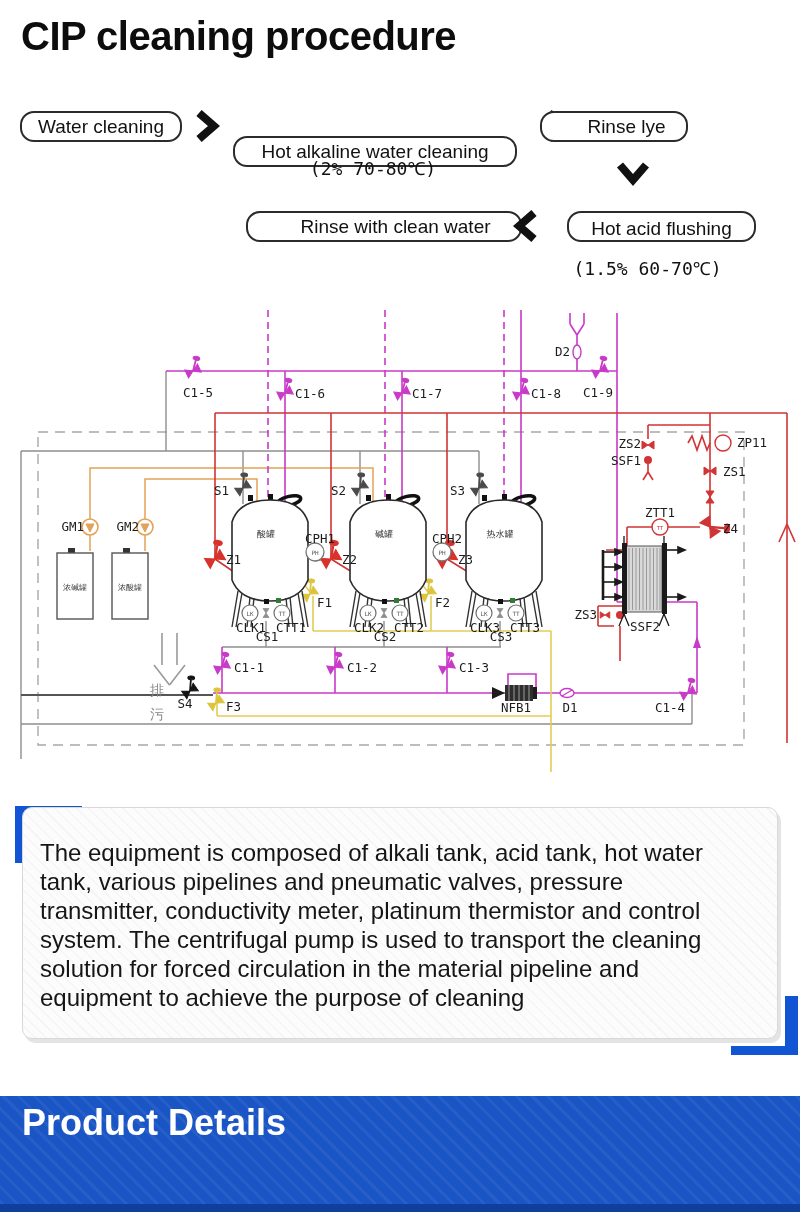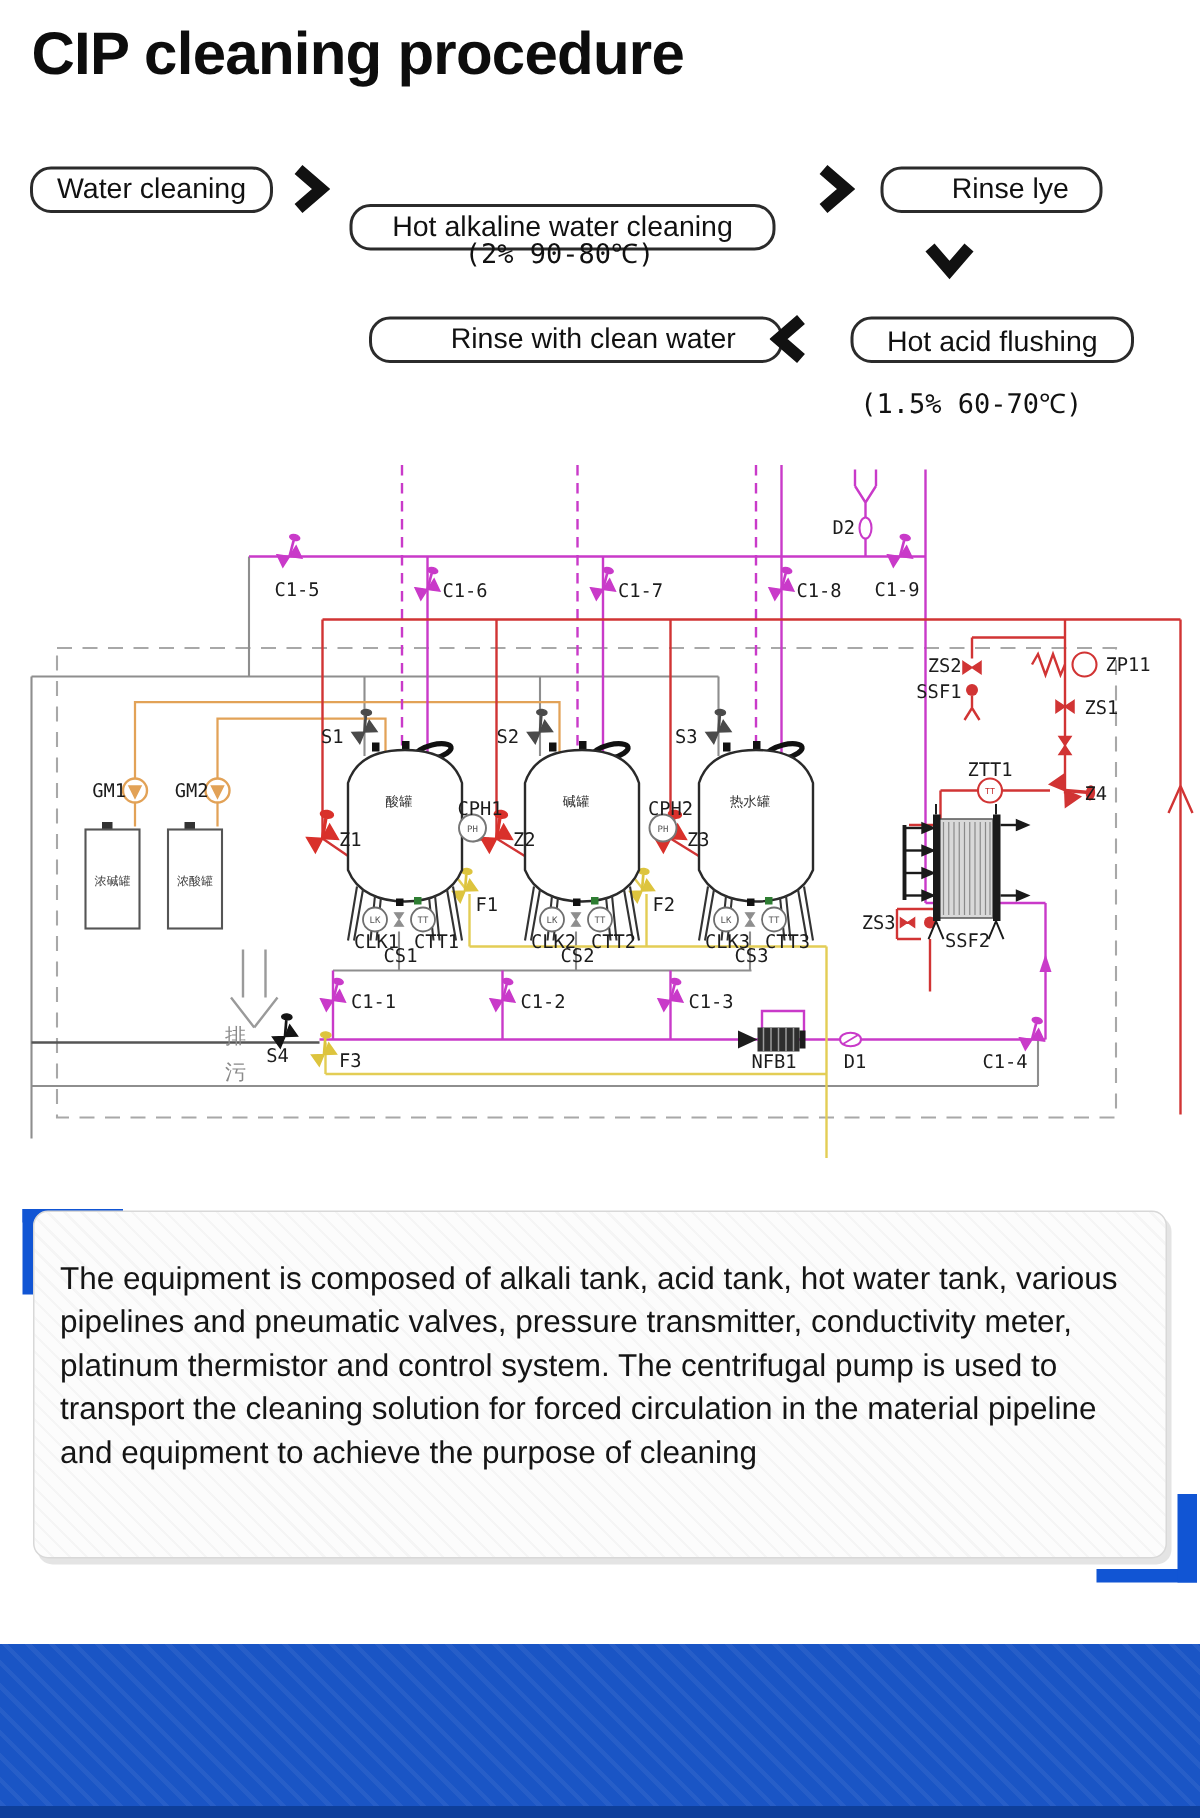--- a/index.html
+++ b/index.html
@@ -25,21 +25,21 @@
   
   .desc-card{position:absolute;left:22px;top:807px;width:754px;height:230px;
              border:1px solid #d8d8d8;border-radius:10px;
              background:#fcfcfc;
              background-image:repeating-linear-gradient(45deg,rgba(0,0,0,0.028) 0 1.5px,transparent 1.5px 8px);
              box-shadow:3px 4px 0 #e4e4e4;}
   .corner-tl{position:absolute;left:15px;top:806px;width:54px;height:48px;
              border-left:13px solid #1155d4;border-top:9px solid #1155d4;}
   .corner-br{position:absolute;left:731px;top:996px;width:54px;height:50px;
              border-right:13px solid #1155d4;border-bottom:9px solid #1155d4;}
-  .desc-text{position:absolute;left:40px;top:838px;width:706px;font-size:21px;
+  .desc-text{position:absolute;left:40px;top:838px;width:706px;font-size:24px;
              line-height:29px;color:#151515;margin:0;}
   
   .banner{position:absolute;left:0;top:1096px;width:800px;height:108px;background:#1a55c5;
           background-image:repeating-linear-gradient(45deg,rgba(255,255,255,0.055) 0 3px,transparent 3px 11px);}
   .banner-title{position:absolute;left:22px;top:6px;font-size:36px;font-weight:bold;color:#fff;margin:0;}
   .banner-sub{position:absolute;left:22px;top:54px;font-size:21px;color:#f2f6ff;margin:0;}
   .banner-strip{position:absolute;left:0;top:1204px;width:800px;height:8px;background:#0e3f9b;}
 </style>
 </head>
 <body>
@@ -54,24 +54,24 @@
     </div>
     <svg class="chev" style="left:194px;top:109px;" width="26" height="34">
       <path d="M5 4 L20 17 L5 30" fill="none" stroke="#111" stroke-width="8"></path>
     </svg>
     <div class="fbox" style="left:233px;top:111px;width:280px;margin-top:25px;">
       <span>Hot alkaline water cleaning</span>
     </div>
     <svg class="chev" style="left:544px;top:109px;" width="26" height="34">
       <path d="M5 4 L20 17 L5 30" fill="none" stroke="#111" stroke-width="8"></path>
     </svg>
-    <div class="fbox" style="left:587px;top:111px;width:119px;padding-left:25px;">
+    <div class="fbox" style="left:540px;top:111px;width:119px;padding-left:25px;">
       <span>Rinse lye</span>
     </div>
-    <div class="fnote" style="left:233px;top:156px;width:280px;">(2%  90-80℃)</div>
+    <div class="fnote" style="left:233px;top:156px;width:280px;">(2%  70-80℃)</div>
     <svg class="chev" style="left:615px;top:160px;" width="36" height="28">
       <path d="M5 5 L18 20 L31 5" fill="none" stroke="#111" stroke-width="8"></path>
     </svg>
     <div class="fbox" style="left:246px;top:211px;width:249px;padding-left:23px;">
       <span>Rinse with clean water</span>
     </div>
     <svg class="chev" style="left:513px;top:209px;" width="26" height="34">
       <path d="M21 4 L6 17 L21 30" fill="none" stroke="#111" stroke-width="8"></path>
     </svg>
     <div class="fbox" style="left:567px;top:211px;width:185px;align-items:flex-end;">
@@ -331,16 +331,17 @@
       <text x="516" y="320.5" text-anchor="middle" class="tiny">TT</text>
     </g>
   </svg>
 
   <div class="corner-tl"></div>
   <div class="desc-card"></div>
   <div class="corner-br"></div>
   <p class="desc-text">The equipment is composed of alkali tank, acid tank, hot water tank, various pipelines and pneumatic valves, pressure transmitter, conductivity meter, platinum thermistor and control system. The centrifugal pump is used to transport the cleaning solution for forced circulation in the material pipeline and equipment to achieve the purpose of cleaning</p>
 
   <div class="banner">
+    <h2 class="banner-title">Product Details</h2>
   </div>
   <div class="banner-strip"></div>
 
 </div>
 
 </body></html>

